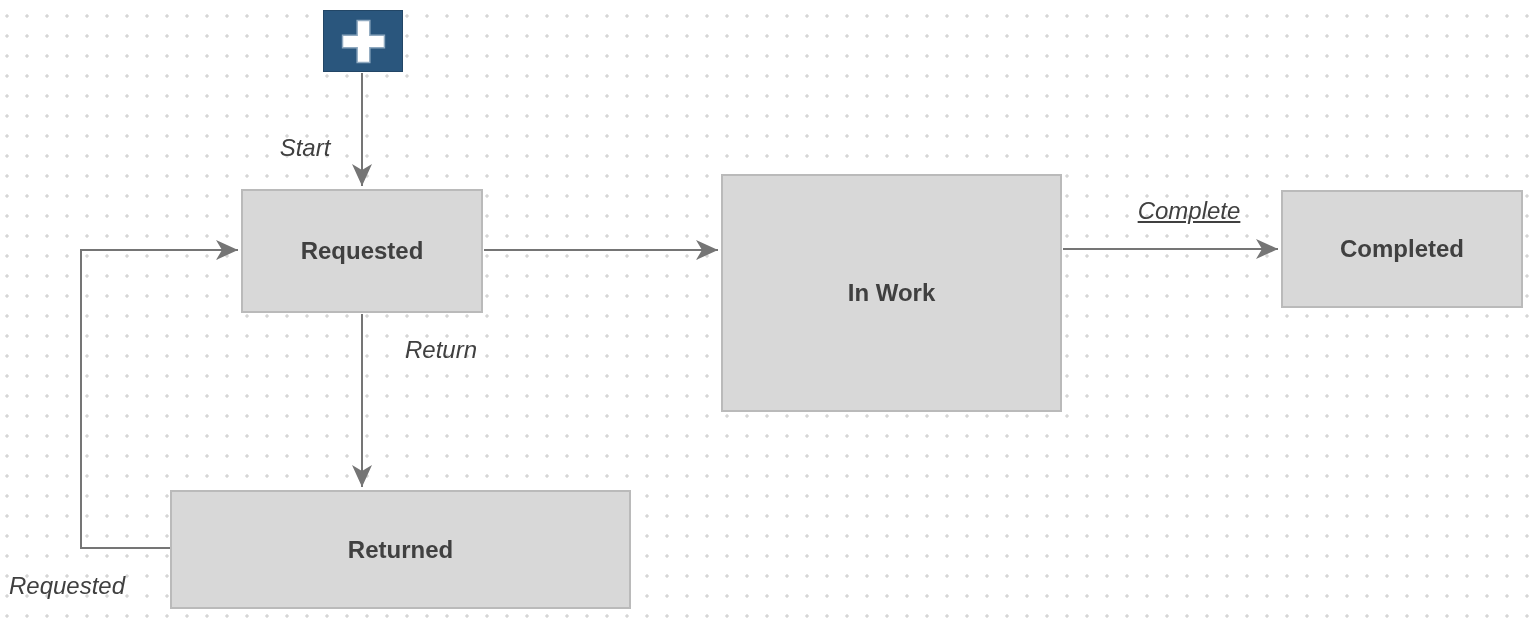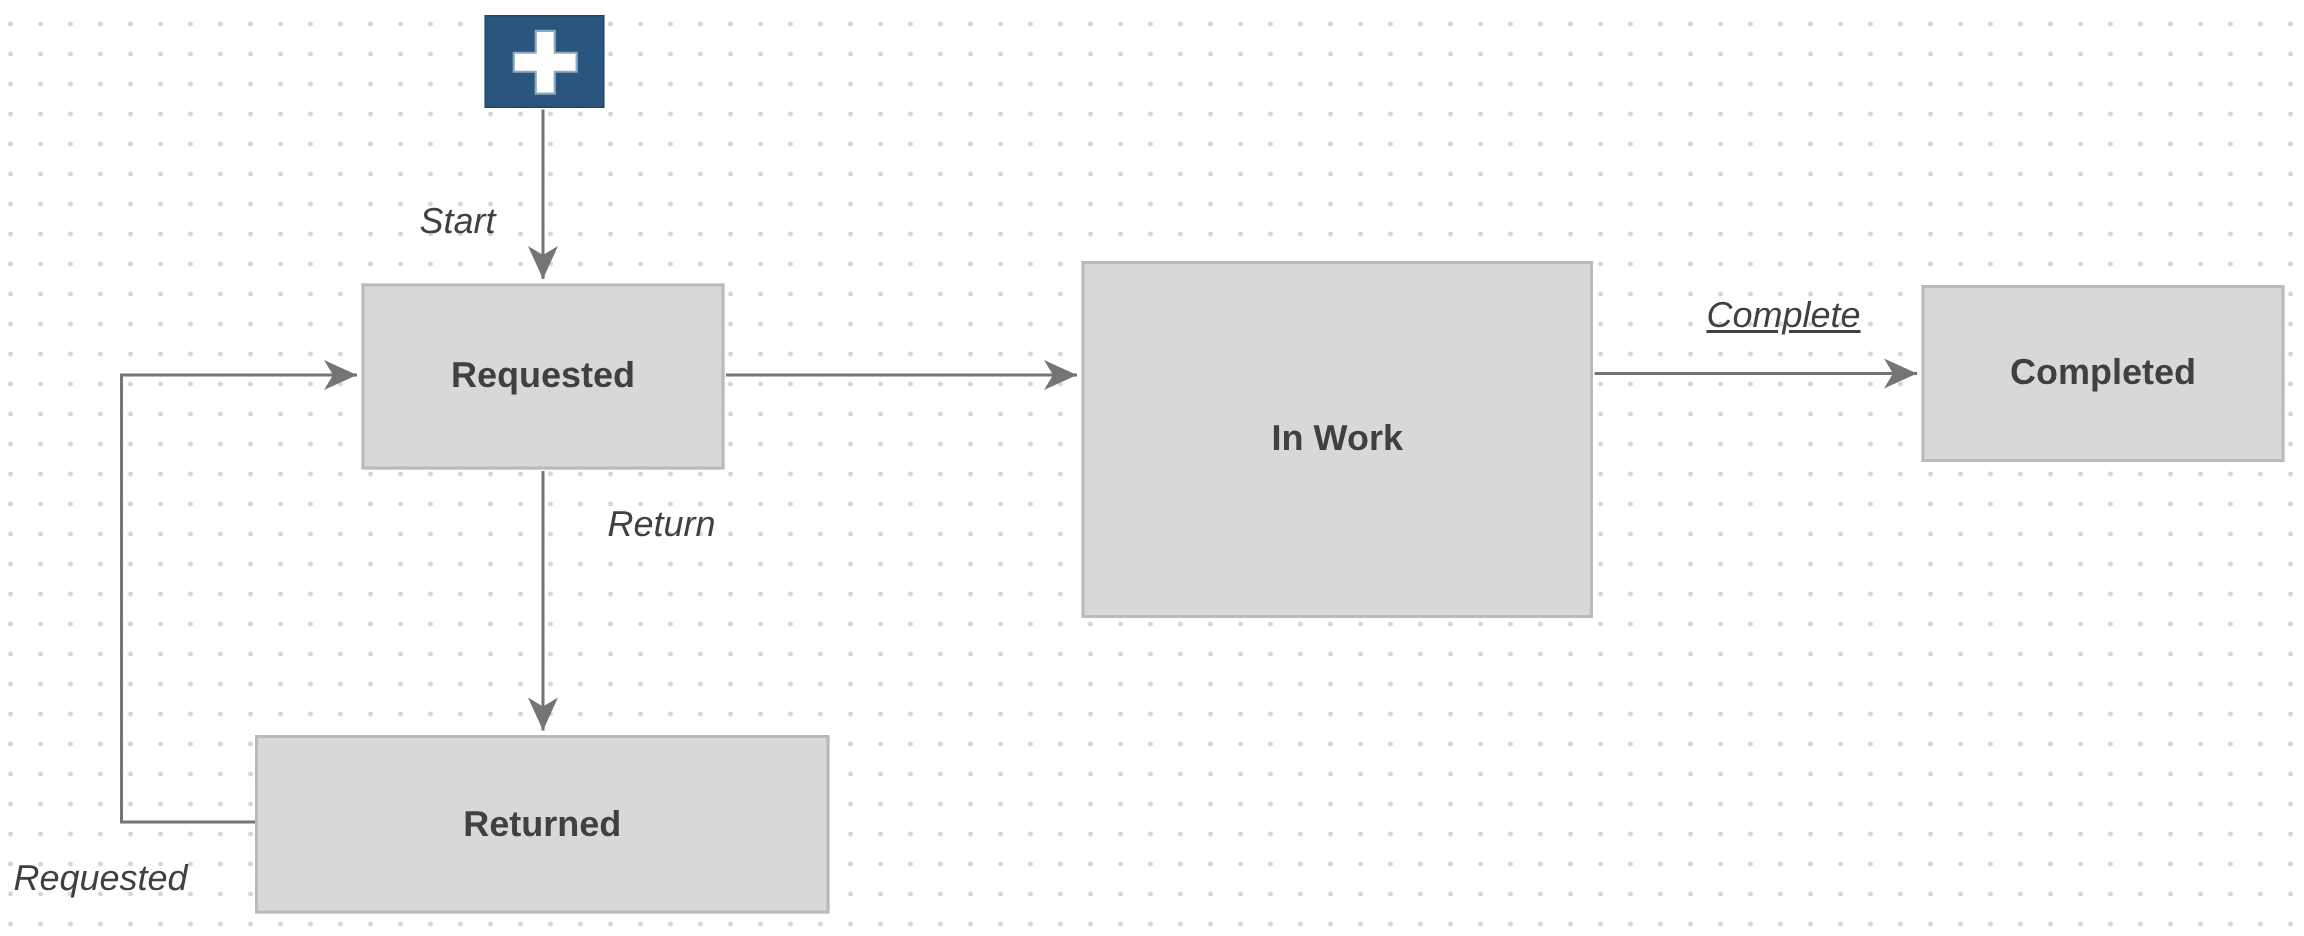--- a/index.html
+++ b/index.html
@@ -32,21 +32,21 @@
     align-items: center;
     justify-content: center;
     font-weight: bold;
     font-size: 24px;
     color: #404040;
     text-align: center;
   }
   #state-requested { left: 241px; top: 189px; width: 242px; height: 124px; }
   #state-inwork    { left: 721px; top: 130px; width: 341px; height: 238px; margin-top: 44px; }
   #state-completed { left: 1281px; top: 190px; width: 242px; height: 118px; }
-  #state-returned  { left: 170px; top: 490px; width: 383px; height: 119px; }
+  #state-returned  { left: 170px; top: 490px; width: 461px; height: 119px; }
 
   .start-node {
     position: absolute;
     left: 323px; top: 10px;
     width: 80px; height: 62px;
     box-sizing: border-box;
     background: #2a567d;
     border: 1px solid rgba(0,0,0,0.18);
     display: flex;
     align-items: center;

